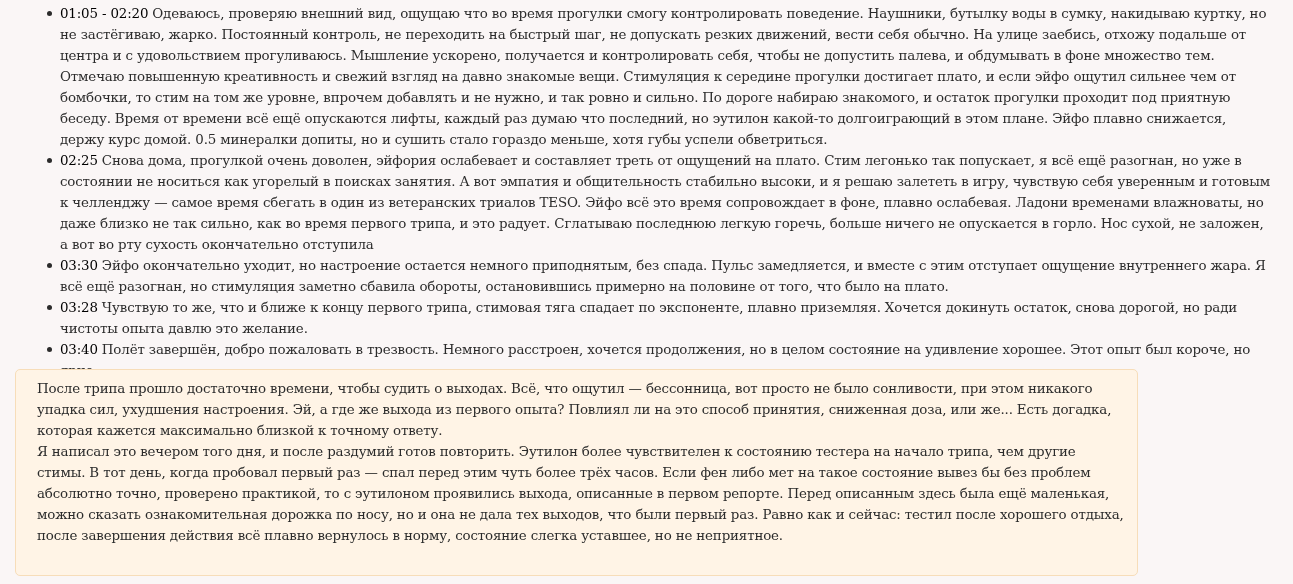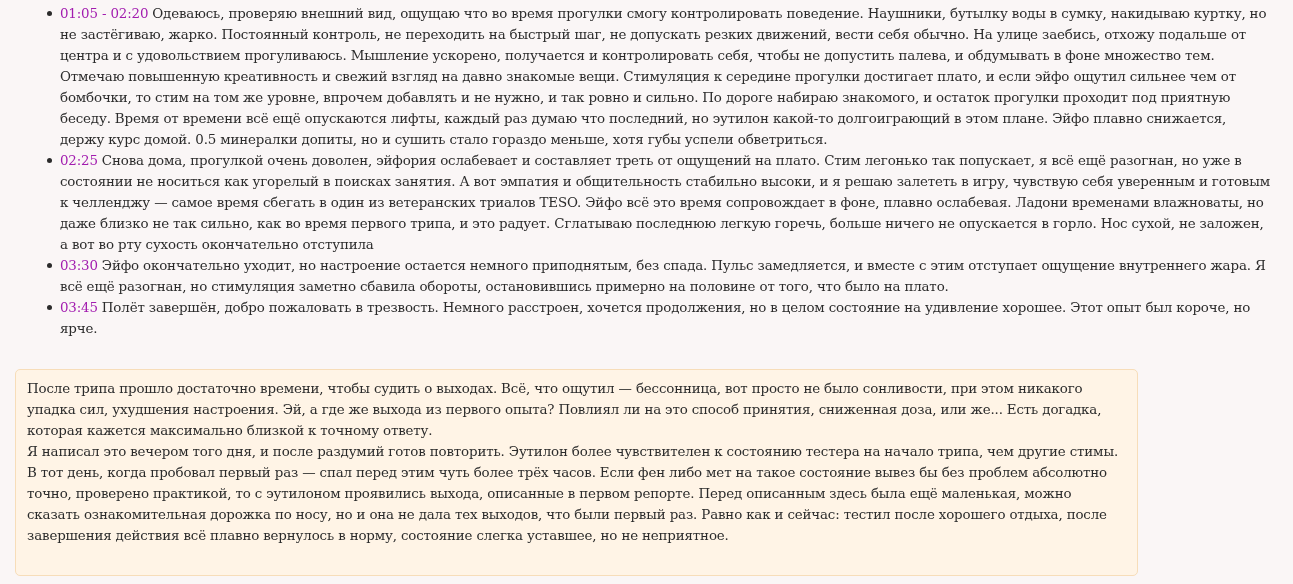--- a/index.html
+++ b/index.html
@@ -31,34 +31,34 @@
     .timeline li .bullet {
       position: absolute;
       left: -13px;
       top: 8px;
       width: 5px;
       height: 5px;
       border-radius: 50%;
       background: #2b2b2b;
     }
     .ts {
-      color: #a21caf;
+      color: #000000;
       margin-right: 4px;
     }
     .note-box {
       position: absolute;
       left: 15px;
       top: 369px;
       width: 1123px;
       height: 207px;
       box-sizing: border-box;
       background: #fff4e6;
       border: 1px solid #f7ddb9;
       border-radius: 5px;
-      padding: 8px 12px 8px 11px;
+      padding: 8px 12px 8px 21px;
       letter-spacing: -0.15px;
     }
     .note-box p {
       margin: 0;
     }
   </style>
 </head>
 <body>
 
 <ul class="timeline">
@@ -69,20 +69,24 @@
   <li>
     <span class="bullet"></span>
     <span class="ts">02:25</span><span>Снова дома, прогулкой очень доволен, эйфория ослабевает и составляет треть от ощущений на плато. Стим легонько так попускает, я всё ещё разогнан, но уже в состоянии не носиться как угорелый в поисках занятия. А вот эмпатия и общительность стабильно высоки, и я решаю залететь в игру, чувствую себя уверенным и готовым к челленджу — самое время сбегать в один из ветеранских триалов TESO. Эйфо всё это время сопровождает в фоне, плавно ослабевая. Ладони временами влажноваты, но даже близко не так сильно, как во время первого трипа, и это радует. Сглатываю последнюю легкую горечь, больше ничего не опускается в горло. Нос сухой, не заложен, а вот во рту сухость окончательно отступила</span>
   </li>
   <li>
     <span class="bullet"></span>
     <span class="ts">03:30</span><span>Эйфо окончательно уходит, но настроение остается немного приподнятым, без спада. Пульс замедляется, и вместе с этим отступает ощущение внутреннего жара. Я всё ещё разогнан, но стимуляция заметно сбавила обороты, остановившись примерно на половине от того, что было на плато.</span>
   </li>
   <li>
     <span class="bullet"></span>
-    <span class="ts">03:45</span><span>Полёт завершён, добро пожаловать в трезвость. Немного расстроен, хочется продолжения, но в целом состояние на удивление хорошее. Этот опыт был короче, но ярче.</span>
+    <span class="ts">03:28</span><span>Чувствую то же, что и ближе к концу первого трипа, стимовая тяга спадает по экспоненте, плавно приземляя. Хочется докинуть остаток, снова дорогой, но ради чистоты опыта давлю это желание.</span>
+  </li>
+  <li>
+    <span class="bullet"></span>
+    <span class="ts">03:40</span><span>Полёт завершён, добро пожаловать в трезвость. Немного расстроен, хочется продолжения, но в целом состояние на удивление хорошее. Этот опыт был короче, но ярче.</span>
   </li>
 </ul>
 
 <div class="note-box">
   <p>После трипа прошло достаточно времени, чтобы судить о выходах. Всё, что ощутил — бессонница, вот просто не было сонливости, при этом никакого упадка сил, ухудшения настроения. Эй, а где же выхода из первого опыта? Повлиял ли на это способ принятия, сниженная доза, или же... Есть догадка, которая кажется максимально близкой к точному ответу.</p>
   <p>Я написал это вечером того дня, и после раздумий готов повторить. Эутилон более чувствителен к состоянию тестера на начало трипа, чем другие стимы. В тот день, когда пробовал первый раз — спал перед этим чуть более трёх часов. Если фен либо мет на такое состояние вывез бы без проблем абсолютно точно, проверено практикой, то с эутилоном проявились выхода, описанные в первом репорте. Перед описанным здесь была ещё маленькая, можно сказать ознакомительная дорожка по носу, но и она не дала тех выходов, что были первый раз. Равно как и сейчас: тестил после хорошего отдыха, после завершения действия всё плавно вернулось в норму, состояние слегка уставшее, но не неприятное.</p>
 </div>
 
 </body></html>

